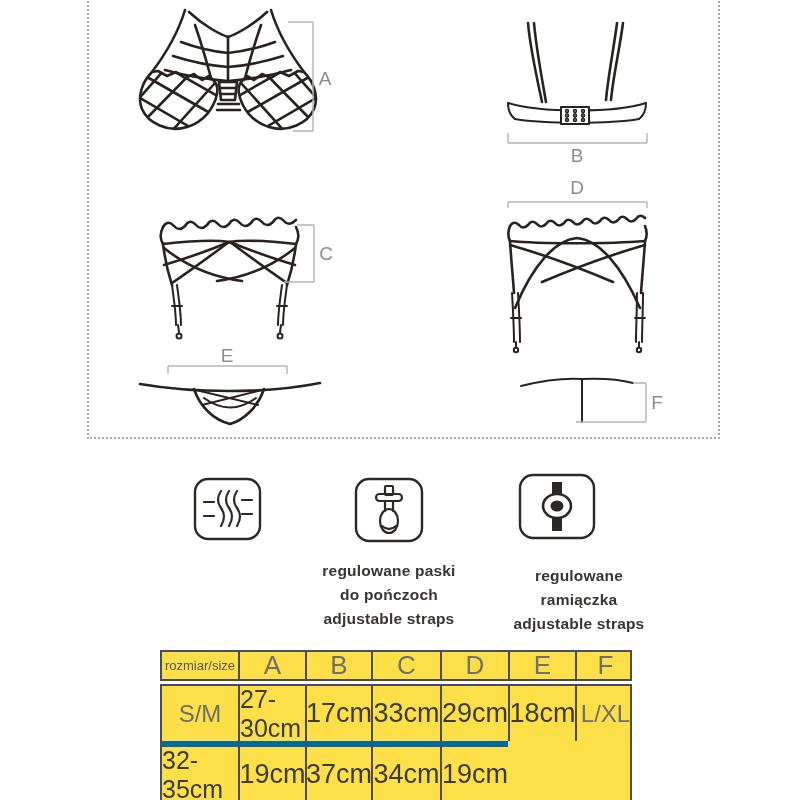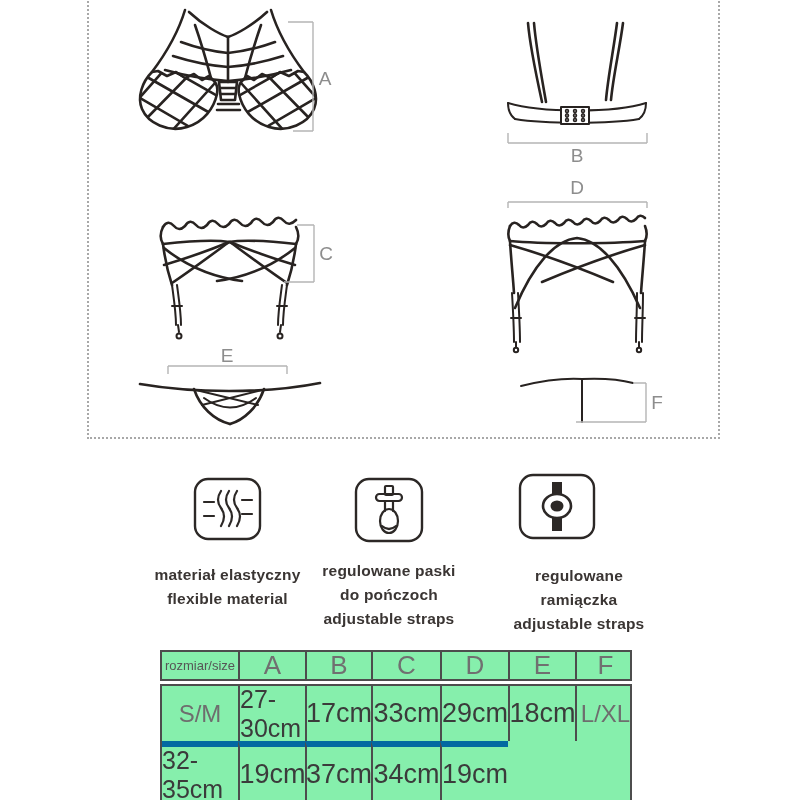--- a/index.html
+++ b/index.html
@@ -20,21 +20,21 @@
 
   
   .feature{position:absolute;display:flex;flex-direction:column;align-items:center;}
   .feature .icon-wrap{position:relative;}
   .icon-stroke{stroke:#2c2826;fill:none;stroke-linecap:round;stroke-linejoin:round;}
   .feature-label{margin-top:18px;text-align:center;font-size:15.5px;font-weight:bold;color:#3a3533;line-height:24px;letter-spacing:.2px;}
   .feature-label span{display:block;}
 
   
   .size-table{position:absolute;left:160px;top:650px;width:472px;}
-  .tbl-grid{display:grid;grid-template-columns:76px 67px 66px 69px 68px 67px 59px;border:2px solid #4d4d4d;background:#86efac;}
+  .tbl-grid{display:grid;grid-template-columns:76px 67px 66px 69px 68px 67px 59px;border:2px solid #4d4d4d;background:#fde047;}
   .tbl-grid.header .cell{height:27px;}
   .tbl-grid.body{margin-top:3px;}
   .tbl-grid.body .cell{height:55px;}
   .cell{display:flex;align-items:center;justify-content:center;border-left:2px solid #4d4d4d;}
   .cell:nth-child(7n+1){border-left:none;}
   .tbl-grid.body .cell:nth-child(n+8){border-top:6px solid #0369a1;}
   .corner{font-size:13px;color:#565656;}
   .col-h{font-size:26px;color:#707070;}
   .size-l{font-size:24px;color:#6e6e6e;}
   .val{font-size:27px;color:#3b3b3b;}
@@ -184,24 +184,20 @@
       <rect class="icon-stroke" x="2" y="2" width="65" height="60" rx="13" stroke-width="2.4"></rect>
       <g class="icon-stroke" stroke-width="2.2">
         <path d="M28,14 q-6,9 0,17 q6,8 0,18"></path>
         <path d="M36,14 q-6,9 0,17 q6,8 0,18"></path>
         <path d="M44,14 q-6,9 0,17 q6,8 0,18"></path>
         <path d="M11,25 L21,25 M11,39 L21,39"></path>
         <path d="M49,23 L59,23 M49,37 L59,37"></path>
       </g>
     </svg>
   </span>
-  <div class="feature-label">
-    <span>materiał elastyczny</span>
-    <span>flexible material</span>
-  </div>
 </div>
 
 <div class="feature" style="left:291px;top:477px;width:196px;">
   <span class="icon-wrap">
     <svg style="position:static;" width="70" height="66" viewBox="0 0 70 66">
       <rect class="icon-stroke" x="2" y="2" width="66" height="62" rx="13" stroke-width="2.4"></rect>
       <g class="icon-stroke" stroke-width="2.2">
         <rect x="31" y="9" width="8" height="9" rx="1"></rect>
         <rect x="22" y="17" width="26" height="7" rx="3.5"></rect>
         <path d="M31,24 L31,34 M39,24 L39,34"></path>

